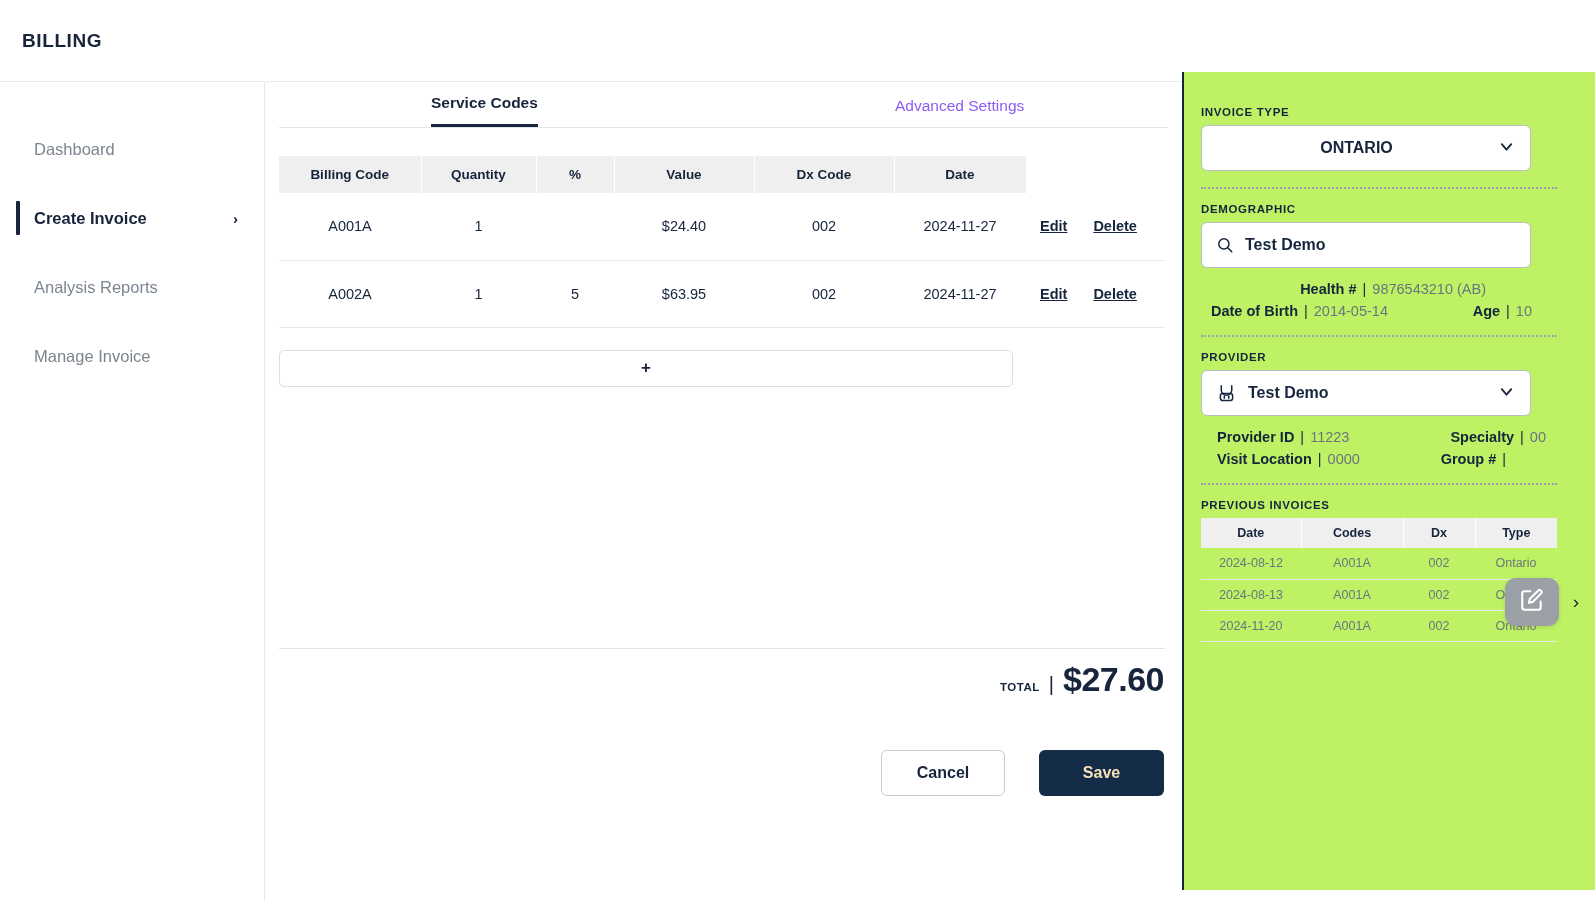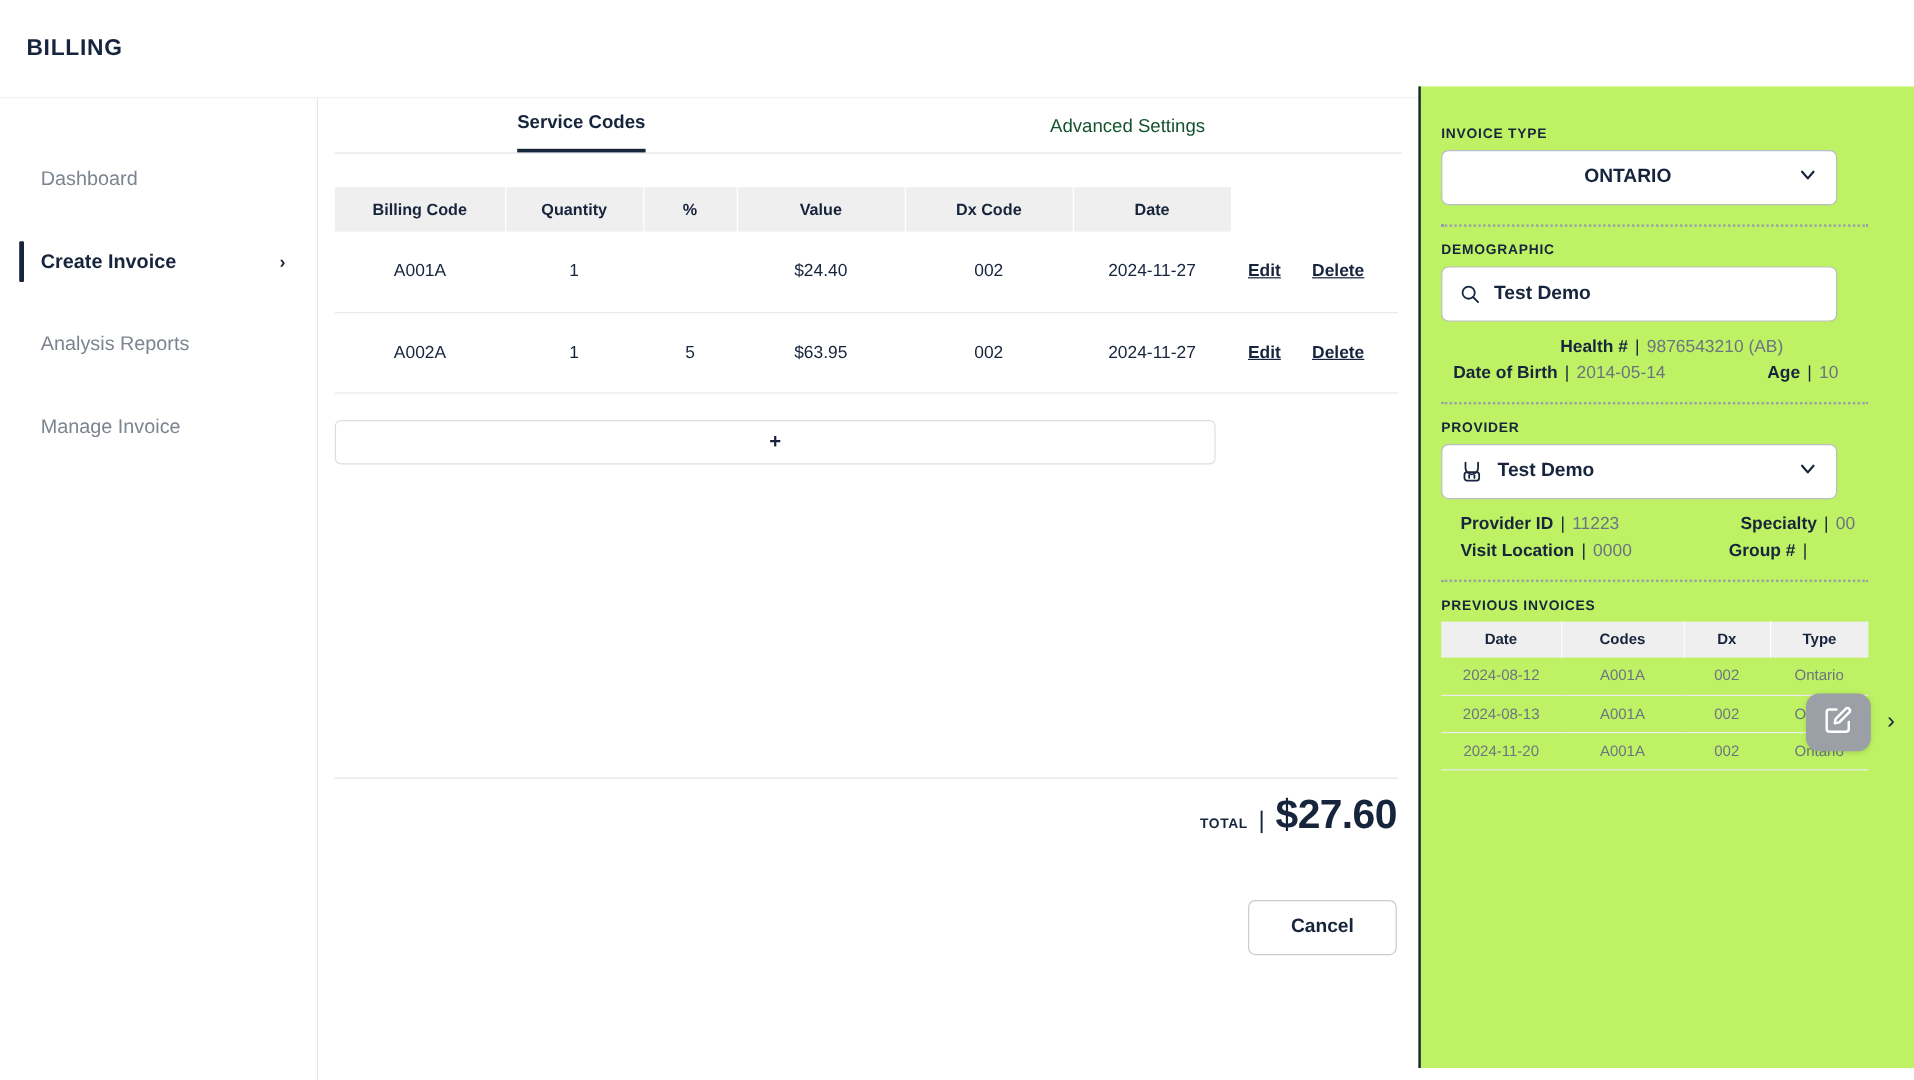--- a/index.html
+++ b/index.html
@@ -50,21 +50,21 @@
   }
   .tabs {
     position: relative; margin: 0 14px; height: 46px;
     border-bottom: 1px solid #e2e4e8; display: flex;
   }
   .tab {
     position: absolute; bottom: 0; font-size: 15.5px;
     padding-bottom: 12px; cursor: pointer;
   }
   .tab.t1 { left: 152px; color: #16243c; font-weight: bold; border-bottom: 3px solid #16243c; }
-  .tab.t2 { left: 596px; color: #14532d; }
+  .tab.t2 { left: 616px; color: #8b5cf6; }
 
   
   .svc-wrap { margin: 28px 14px 0 14px; }
   table.svc { width: 886px; border-collapse: collapse; table-layout: fixed; }
   table.svc col.c0 { width: 142px; }
   table.svc col.c1 { width: 115px; }
   table.svc col.c2 { width: 78px; }
   table.svc col.c3 { width: 140px; }
   table.svc col.c4 { width: 140px; }
   table.svc col.c5 { width: 132px; }
@@ -271,20 +271,21 @@
     <div class="total-sep"></div>
 
     <div class="total-row">
       <span class="total-lbl">TOTAL</span>
       <span class="total-bar">|</span>
       <span class="total-val">$27.60</span>
     </div>
 
     <div class="actions">
       <div class="btn btn-cancel">Cancel</div>
+      <div class="btn btn-save">Save</div>
     </div>
 
   </div>
 
   <div class="right">
 
     <div class="sec-label">INVOICE TYPE</div>
     <div class="field centered">
       <span class="ftext">ONTARIO</span>
       <span class="chev">

